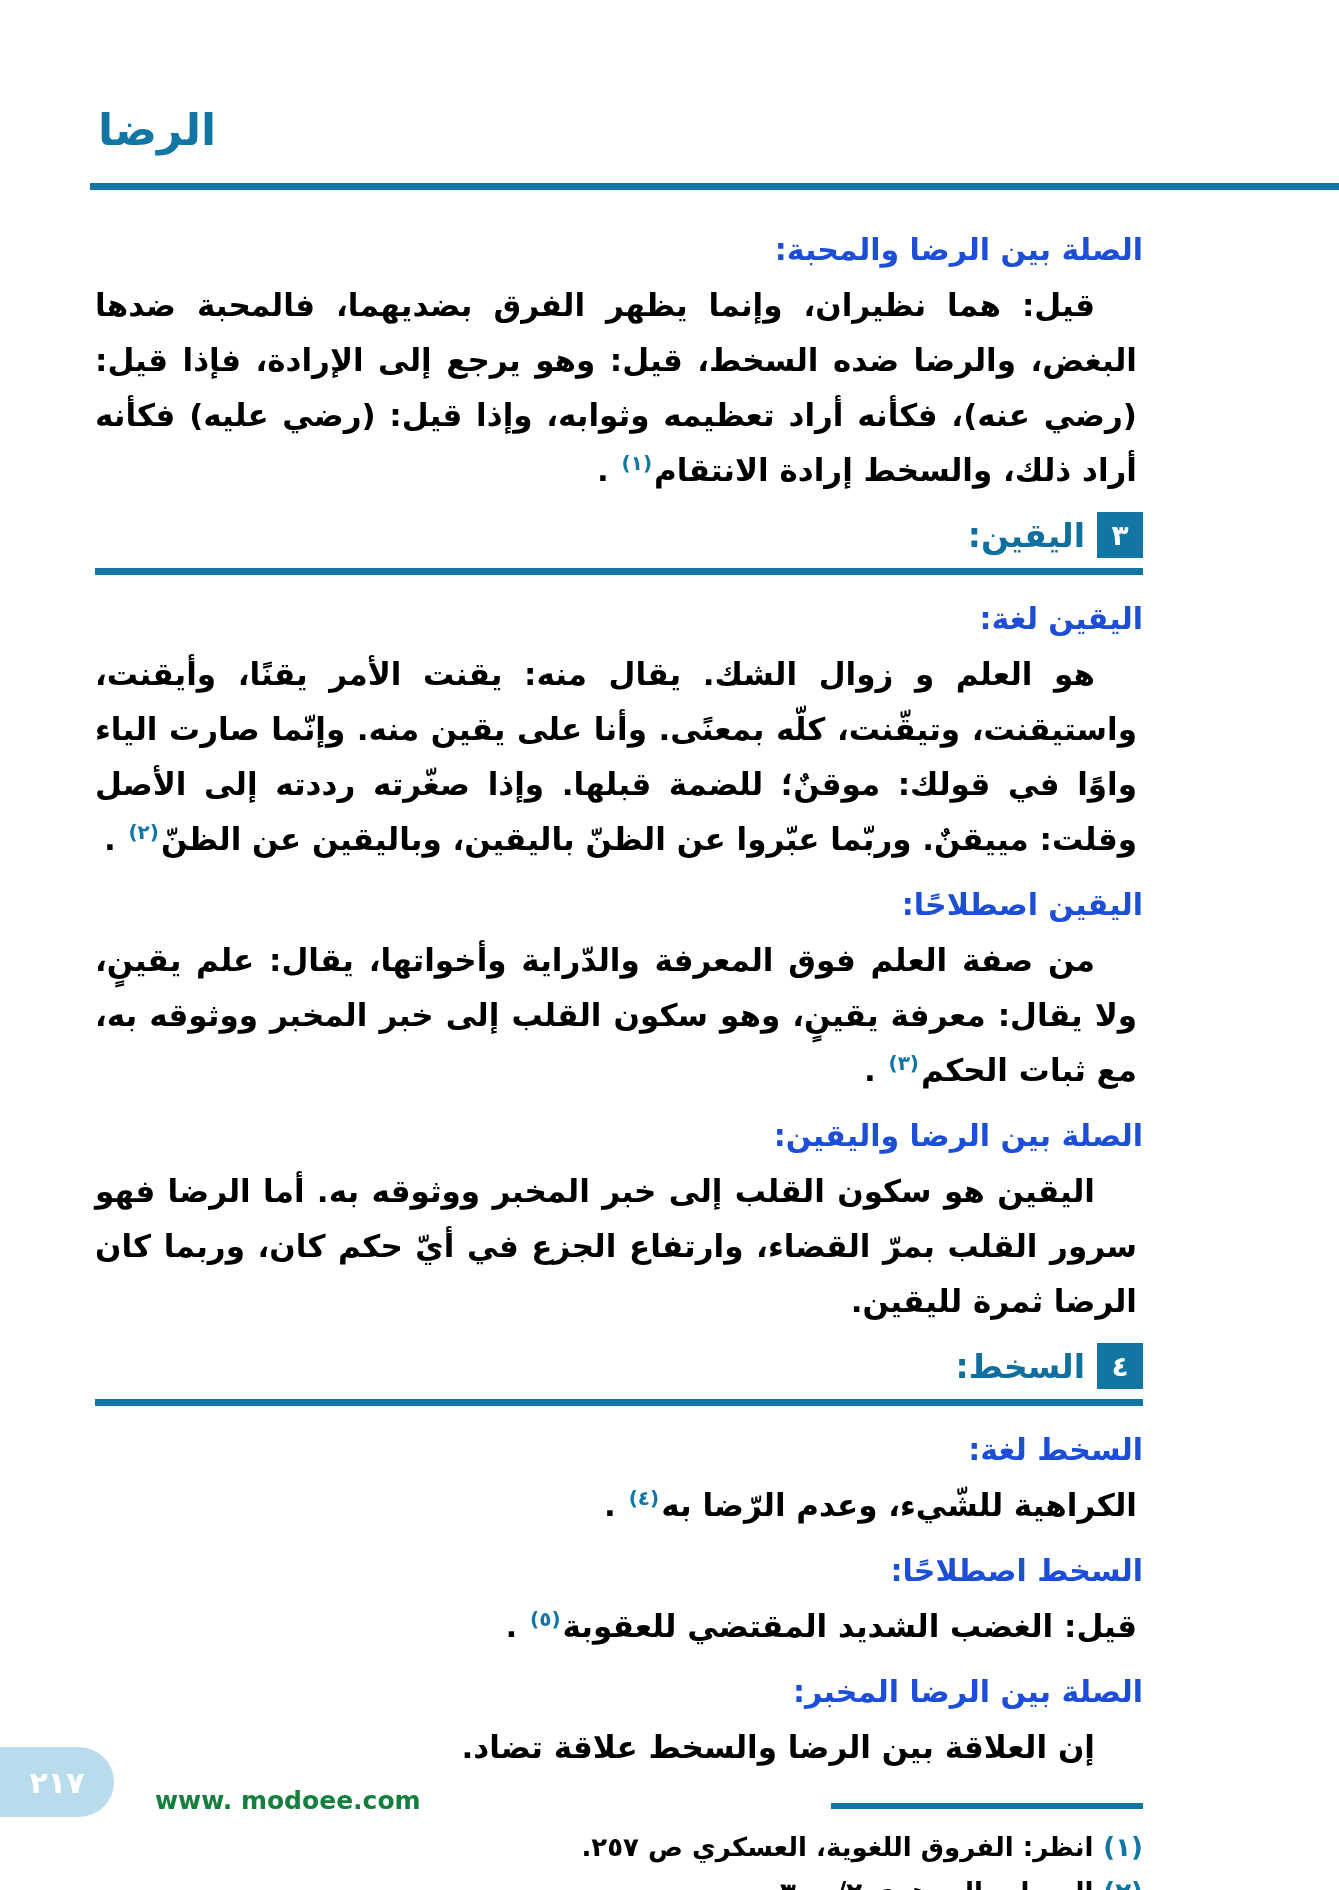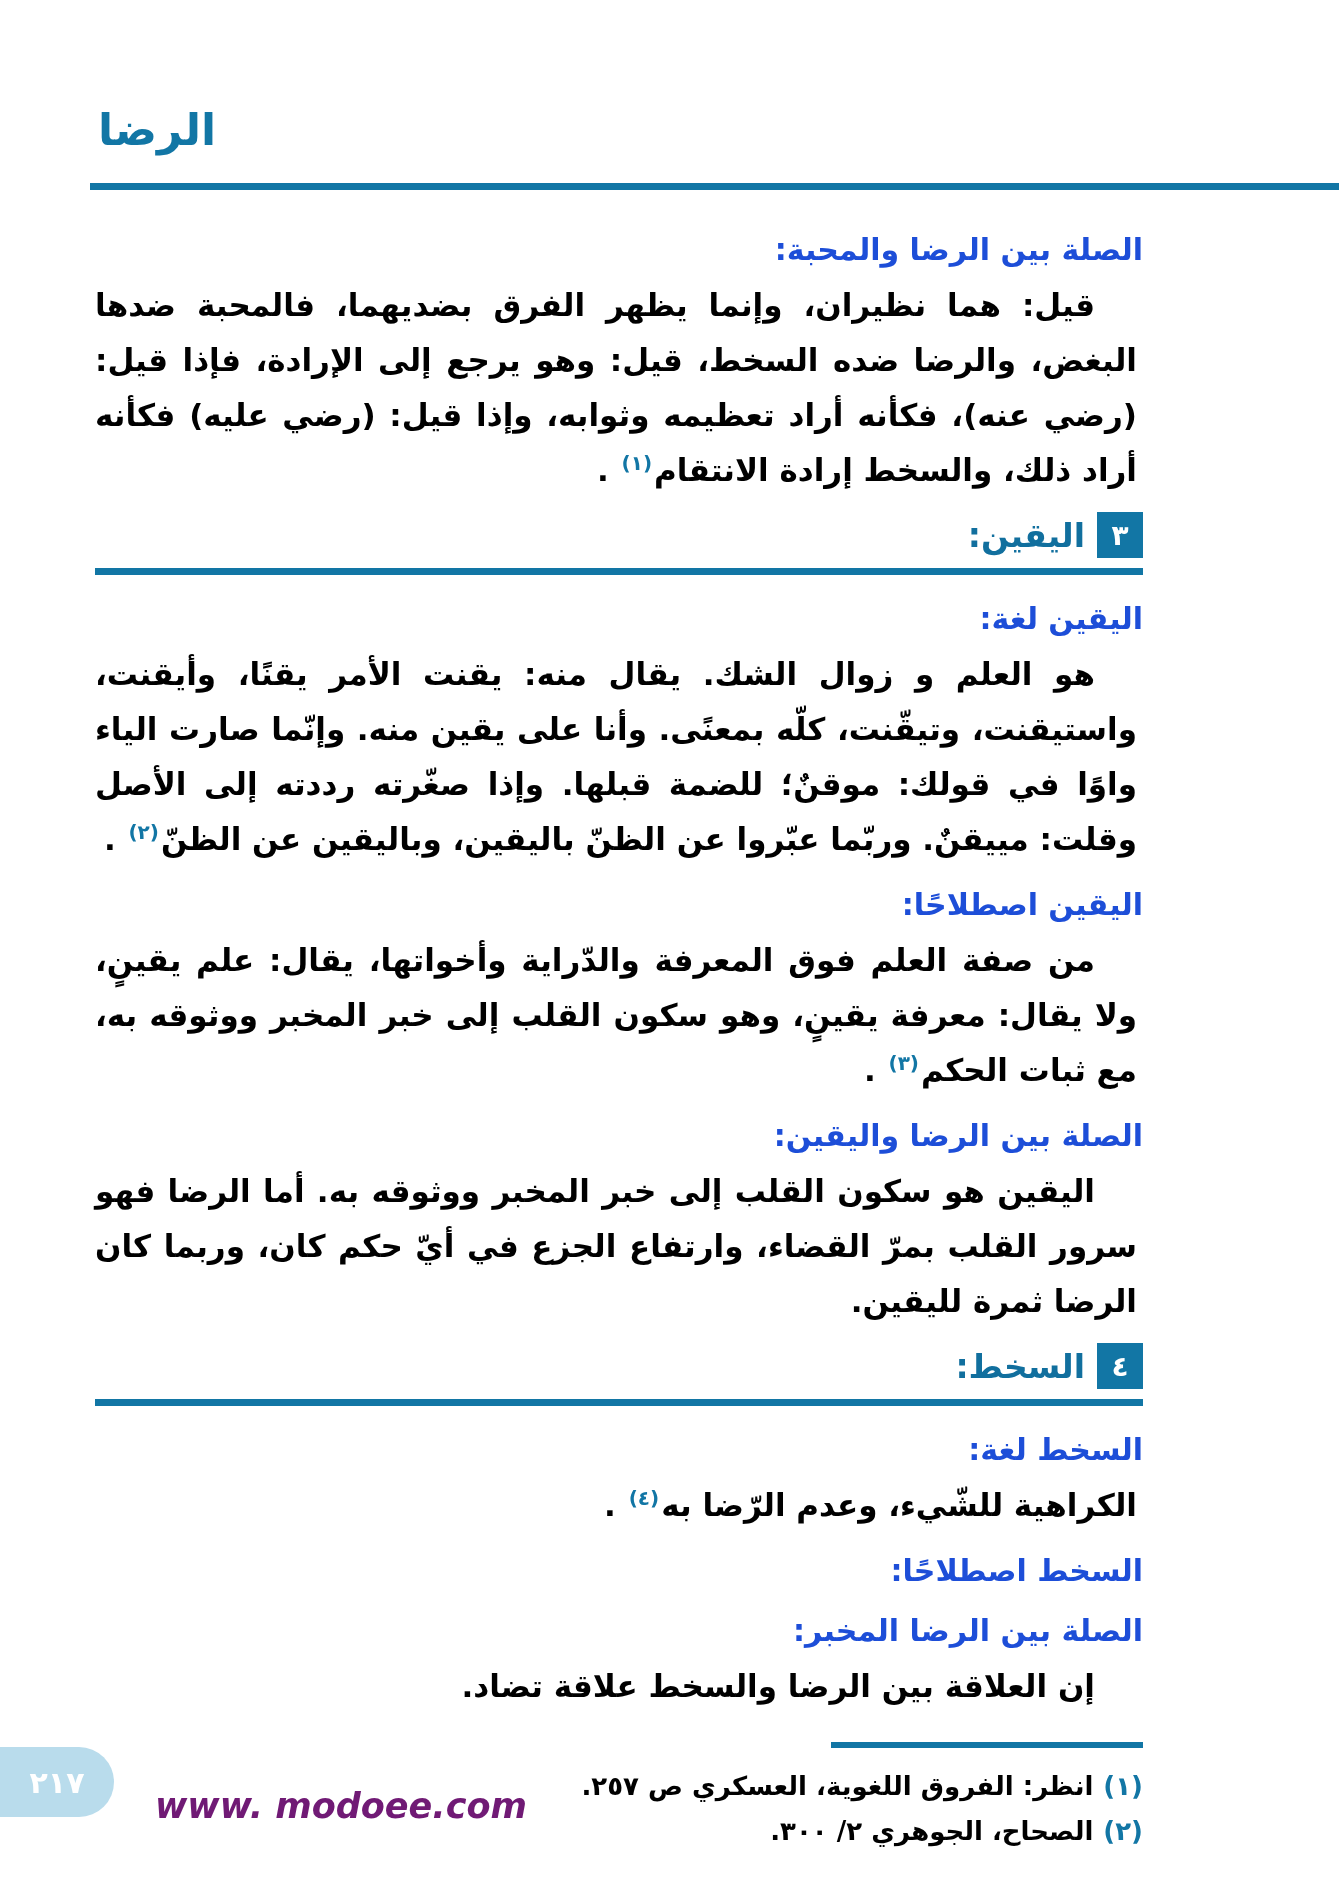--- a/index.html
+++ b/index.html
@@ -91,25 +91,24 @@
     width:114px;height:70px;
     background:#b9dcec;
     border-radius:0 35px 35px 0;
     display:flex;align-items:center;justify-content:center;
     color:#ffffff;font-size:30px;font-weight:700;
     direction:rtl;
   }
   .website{
     position:absolute;
     left:155px;top:1786px;
-    color:#701a75;
-    font-size:35px;font-weight:700;
+    color:#15803d;
+    font-size:25px;font-weight:700;
     direction:ltr;
     font-family:"DejaVu Sans",sans-serif;
-    font-style:italic;
   }
 </style>
 </head>
 <body>
 
 <div class="page">
 
   <div class="page-title">الرضا</div>
 
   <div class="header-rule"></div>
@@ -129,20 +128,21 @@
       <div class="sub-heading">الصلة بين الرضا واليقين:</div>
       <p class="body indent"><span>اليقين هو سكون القلب إلى خبر المخبر ووثوقه به. أما الرضا فهو سرور القلب بمرّ القضاء، وارتفاع الجزع في أيّ حكم كان، وربما كان الرضا ثمرة لليقين.</span></p>
       <div class="sec-row">
         <span class="sec-box">٤</span>
         <span class="sec-label">السخط:</span>
       </div>
       <div class="sec-rule"></div>
       <div class="sub-heading">السخط لغة:</div>
       <p class="body"><span>الكراهية للشّيء، وعدم الرّضا به</span><span class="fn-marker">(٤)</span><span> .</span></p>
       <div class="sub-heading">السخط اصطلاحًا:</div>
+      <p class="body"><span>قيل: الغضب الشديد المقتضي للعقوبة</span><span class="fn-marker">(٥)</span><span> .</span></p>
       <div class="sub-heading">الصلة بين الرضا المخبر:</div>
       <p class="body indent"><span>إن العلاقة بين الرضا والسخط علاقة تضاد.</span></p>
       <div class="fn-sep"></div>
       <div class="footnote">
         <span class="num">(١)</span>
         <span>انظر: الفروق اللغوية، العسكري ص ٢٥٧.</span>
       </div>
       <div class="footnote">
         <span class="num">(٢)</span>
         <span>الصحاح، الجوهري ٢/ ٣٠٠.</span>

